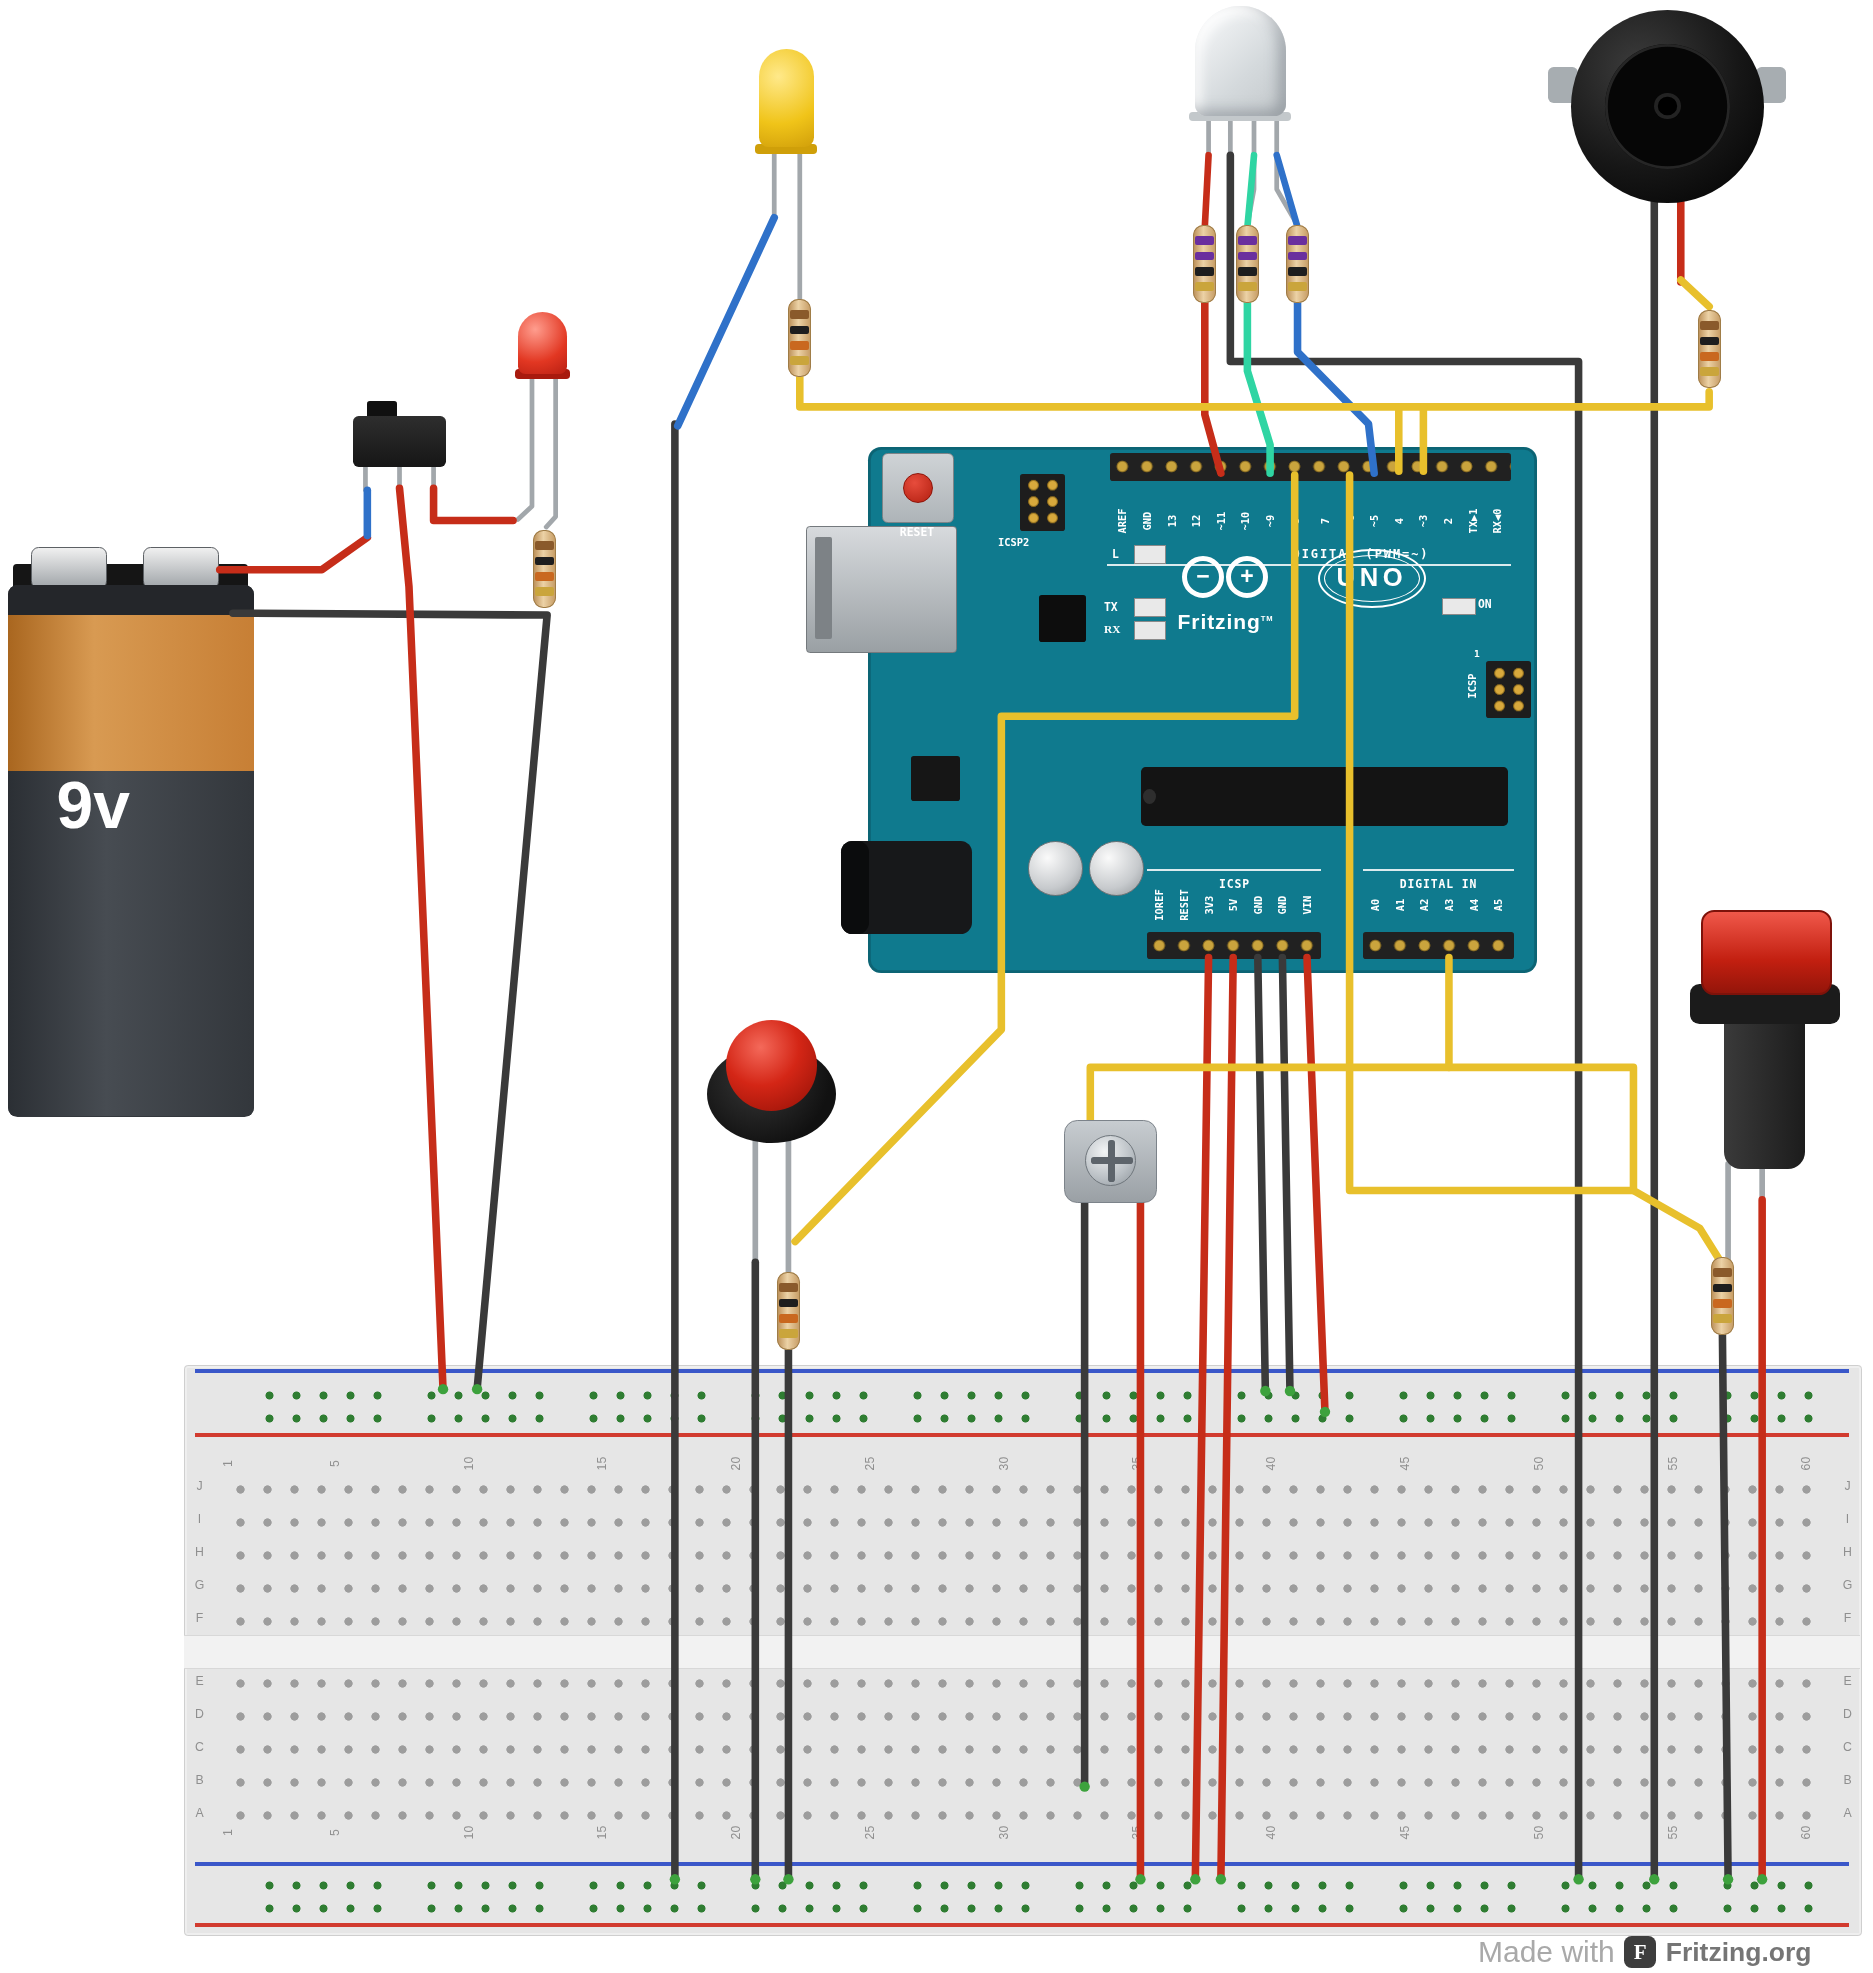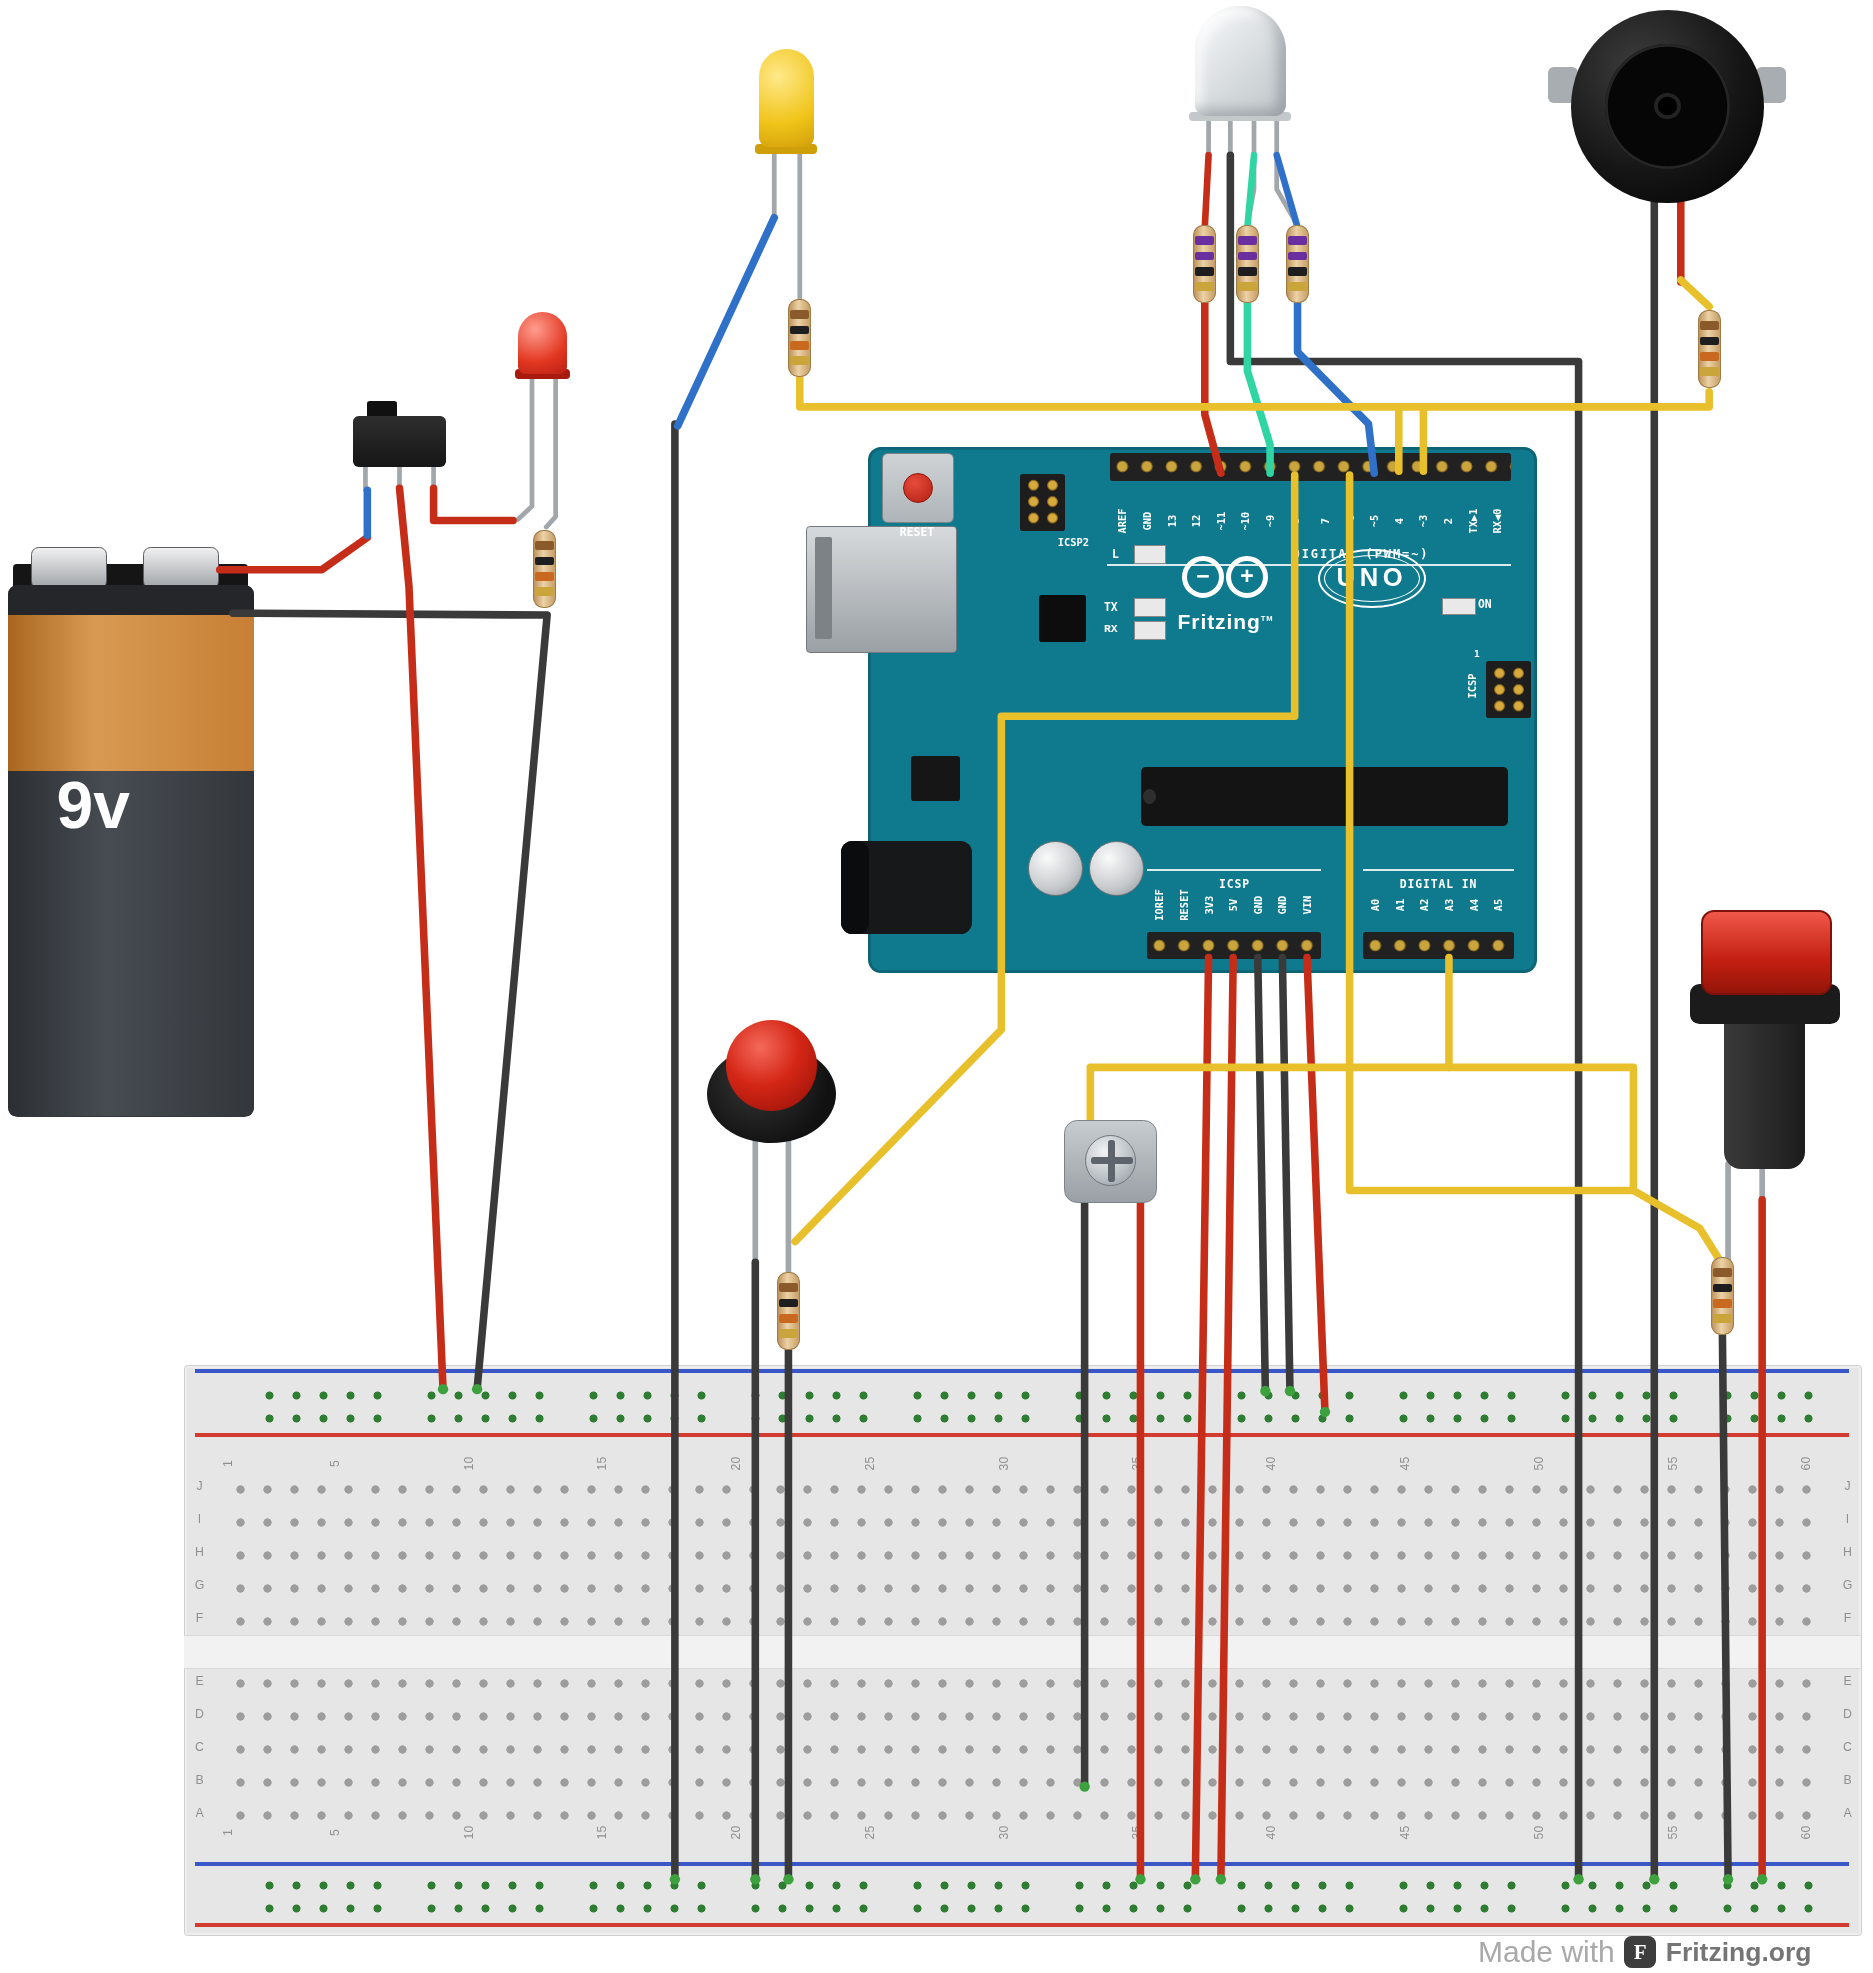--- a/index.html
+++ b/index.html
@@ -72,27 +72,27 @@
     <div class="a" style="left:14px;top:5.7px;width:70px;height:68px;background:linear-gradient(180deg,#cfd3d6,#aeb4b8);border:1.9px solid #7e8488;border-radius:5.7px">
       <div class="a" style="left:20px;top:19px;width:28px;height:28px;border-radius:50%;background:radial-gradient(circle at 38% 32%,#e74c3c,#b21f10);border:1.9px solid #8e1409"></div>
     </div>
     <div class="a wtxt" style="left:14px;top:78px;width:70px;text-align:center;font-size:11.4px;font-family:'DejaVu Sans Mono',monospace">RESET</div>
 
     <div class="pinheader" style="left:242px;top:5.7px;width:401px;height:28px"></div>
     <div class="a wtxt" style="left:337px;top:100px;width:312px;text-align:center;font-size:12px;letter-spacing:1.9px;font-family:'DejaVu Sans Mono',monospace">DIGITAL (PWM=~)</div>
     <div class="sk" style="left:239px;top:117px;width:404px"></div>
 
     <div class="icsp" style="left:152px;top:26.5px;width:45px;height:57px"></div>
-    <div class="a wtxt" style="left:130px;top:89px;width:91px;text-align:right;font-size:10.4px;font-family:'DejaVu Sans Mono',monospace">ICSP2</div>
+    <div class="a wtxt" style="left:130px;top:89px;width:91px;text-align:left;font-size:10.4px;font-family:'DejaVu Sans Mono',monospace">ICSP2</div>
 
     <div class="a wtxt" style="left:244px;top:100px;width:19px;font-size:11.4px;font-family:'DejaVu Sans Mono',monospace">L</div>
     <div class="ledrect" style="left:266px;top:98px;width:30px;height:17px"></div>
     <div class="a wtxt" style="left:236px;top:153px;width:26.5px;font-size:11.4px;font-family:'DejaVu Sans Mono',monospace">TX</div>
     <div class="ledrect" style="left:266px;top:151px;width:30px;height:17px"></div>
-    <div class="a wtxt" style="left:236px;top:176px;width:26.5px;font-size:11.4px;font-family:Liberation Mono, monospace">RX</div>
+    <div class="a wtxt" style="left:236px;top:176px;width:26.5px;font-size:11.4px;font-family:Liberation Serif, serif">RX</div>
     <div class="ledrect" style="left:266px;top:174px;width:30px;height:17px"></div>
     <div class="a" style="left:171px;top:148px;width:47px;height:47px;background:#0d0d0d;border-radius:2.8px"></div>
 
     <div class="a" style="left:314px;top:109px;width:87px;height:44px">
       <div class="a" style="left:0;top:0;width:32px;height:32px;border:5.7px solid #fff;border-radius:50%;text-align:center">
         <span style="color:#fff;font-size:23px;font-weight:bold;line-height:30px">−</span>
       </div>
       <div class="a" style="left:44px;top:0;width:32px;height:32px;border:5.7px solid #fff;border-radius:50%;text-align:center">
         <span style="color:#fff;font-size:23px;font-weight:bold;line-height:30px">+</span>
       </div>

